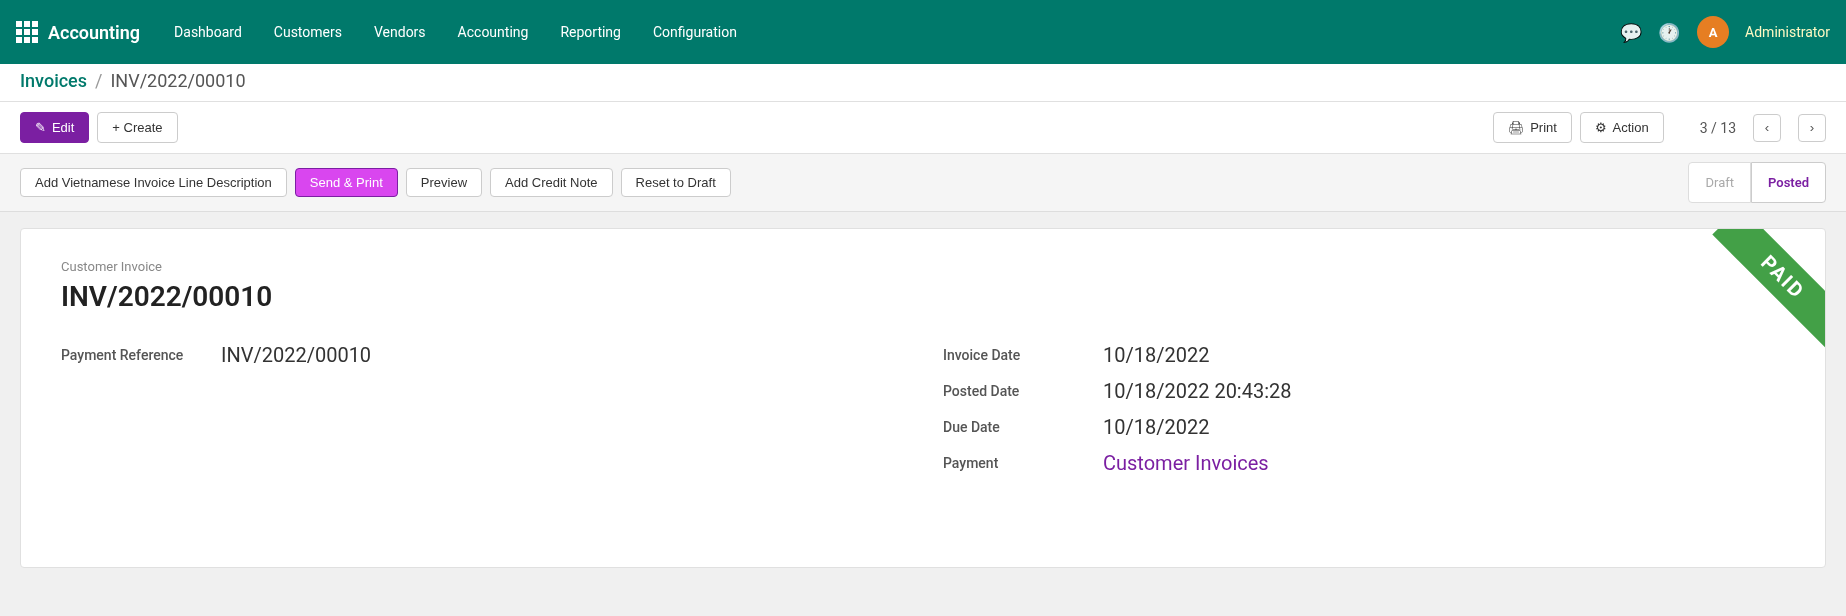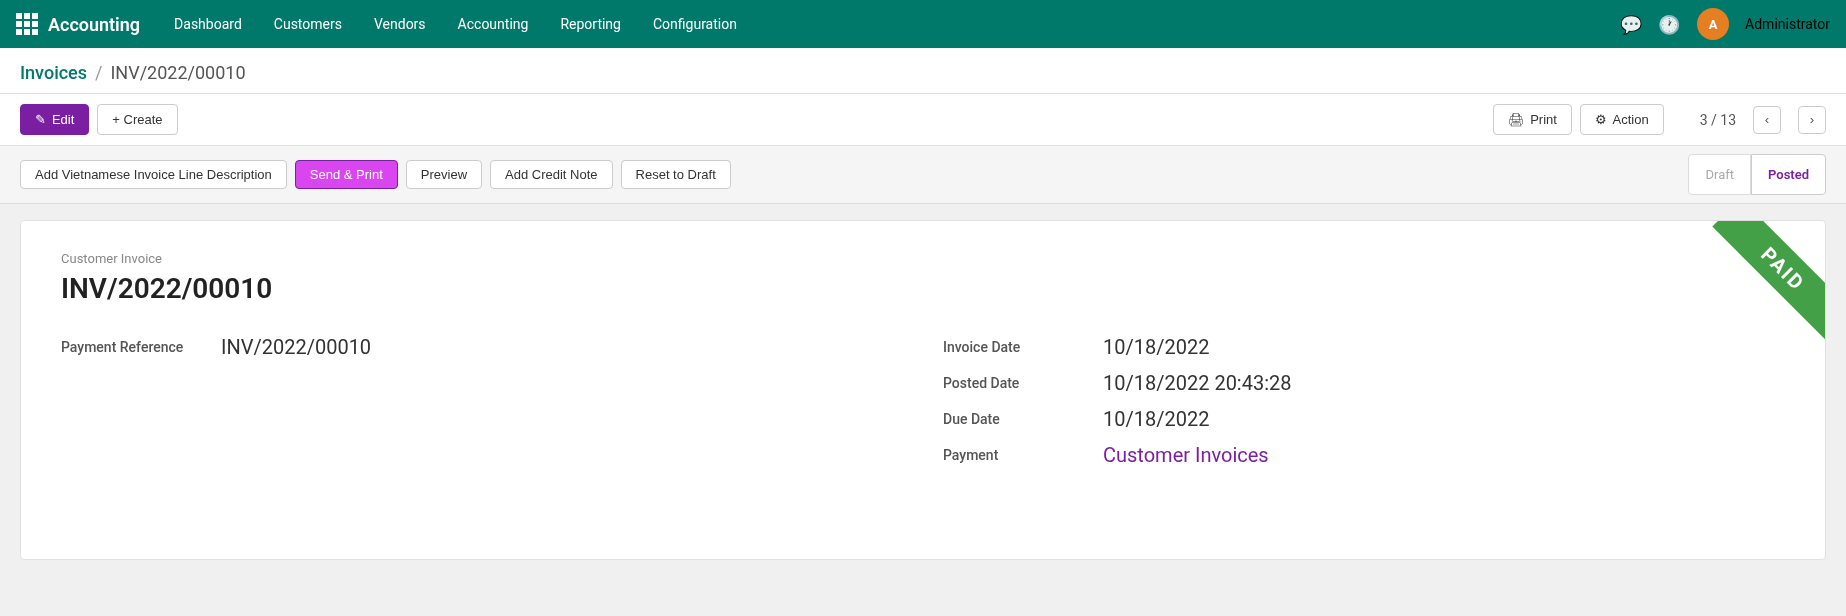--- a/index.html
+++ b/index.html
@@ -4,21 +4,21 @@
   <style>
     * { box-sizing: border-box; margin: 0; padding: 0; }
     body { font-family: -apple-system, BlinkMacSystemFont, 'Segoe UI', Roboto, sans-serif; font-size: 14px; background: #f0f0f0; color: #333; }
 
     
     .topnav {
       background: #00796b;
       display: flex;
       align-items: center;
       padding: 0 16px;
-      height: 48px;
+      height: 64px;
       color: white;
     }
     .topnav-logo {
       display: flex;
       align-items: center;
       gap: 10px;
       margin-right: 20px;
     }
     .topnav-logo-icon {
       display: grid;
@@ -59,26 +59,26 @@
       opacity: 0.9;
     }
     .topnav-avatar {
       width: 32px; height: 32px;
       background: #e67e22;
       border-radius: 50%;
       display: flex; align-items: center; justify-content: center;
       color: white; font-weight: bold; font-size: 13px;
       cursor: pointer;
     }
-    .topnav-username { color: #000000; font-size: 14px; cursor: pointer; }
+    .topnav-username { color: #fef9c3; font-size: 14px; cursor: pointer; }
 
     
     .breadcrumb-bar {
       background: white;
-      padding: 14px 20px 10px;
+      padding: 6px 20px 10px;
       border-bottom: 1px solid #e0e0e0;
       display: flex;
       align-items: center;
     }
     .breadcrumb-link {
       color: #00796b;
       cursor: pointer;
       font-size: 18px;
       font-weight: 500;
     }

